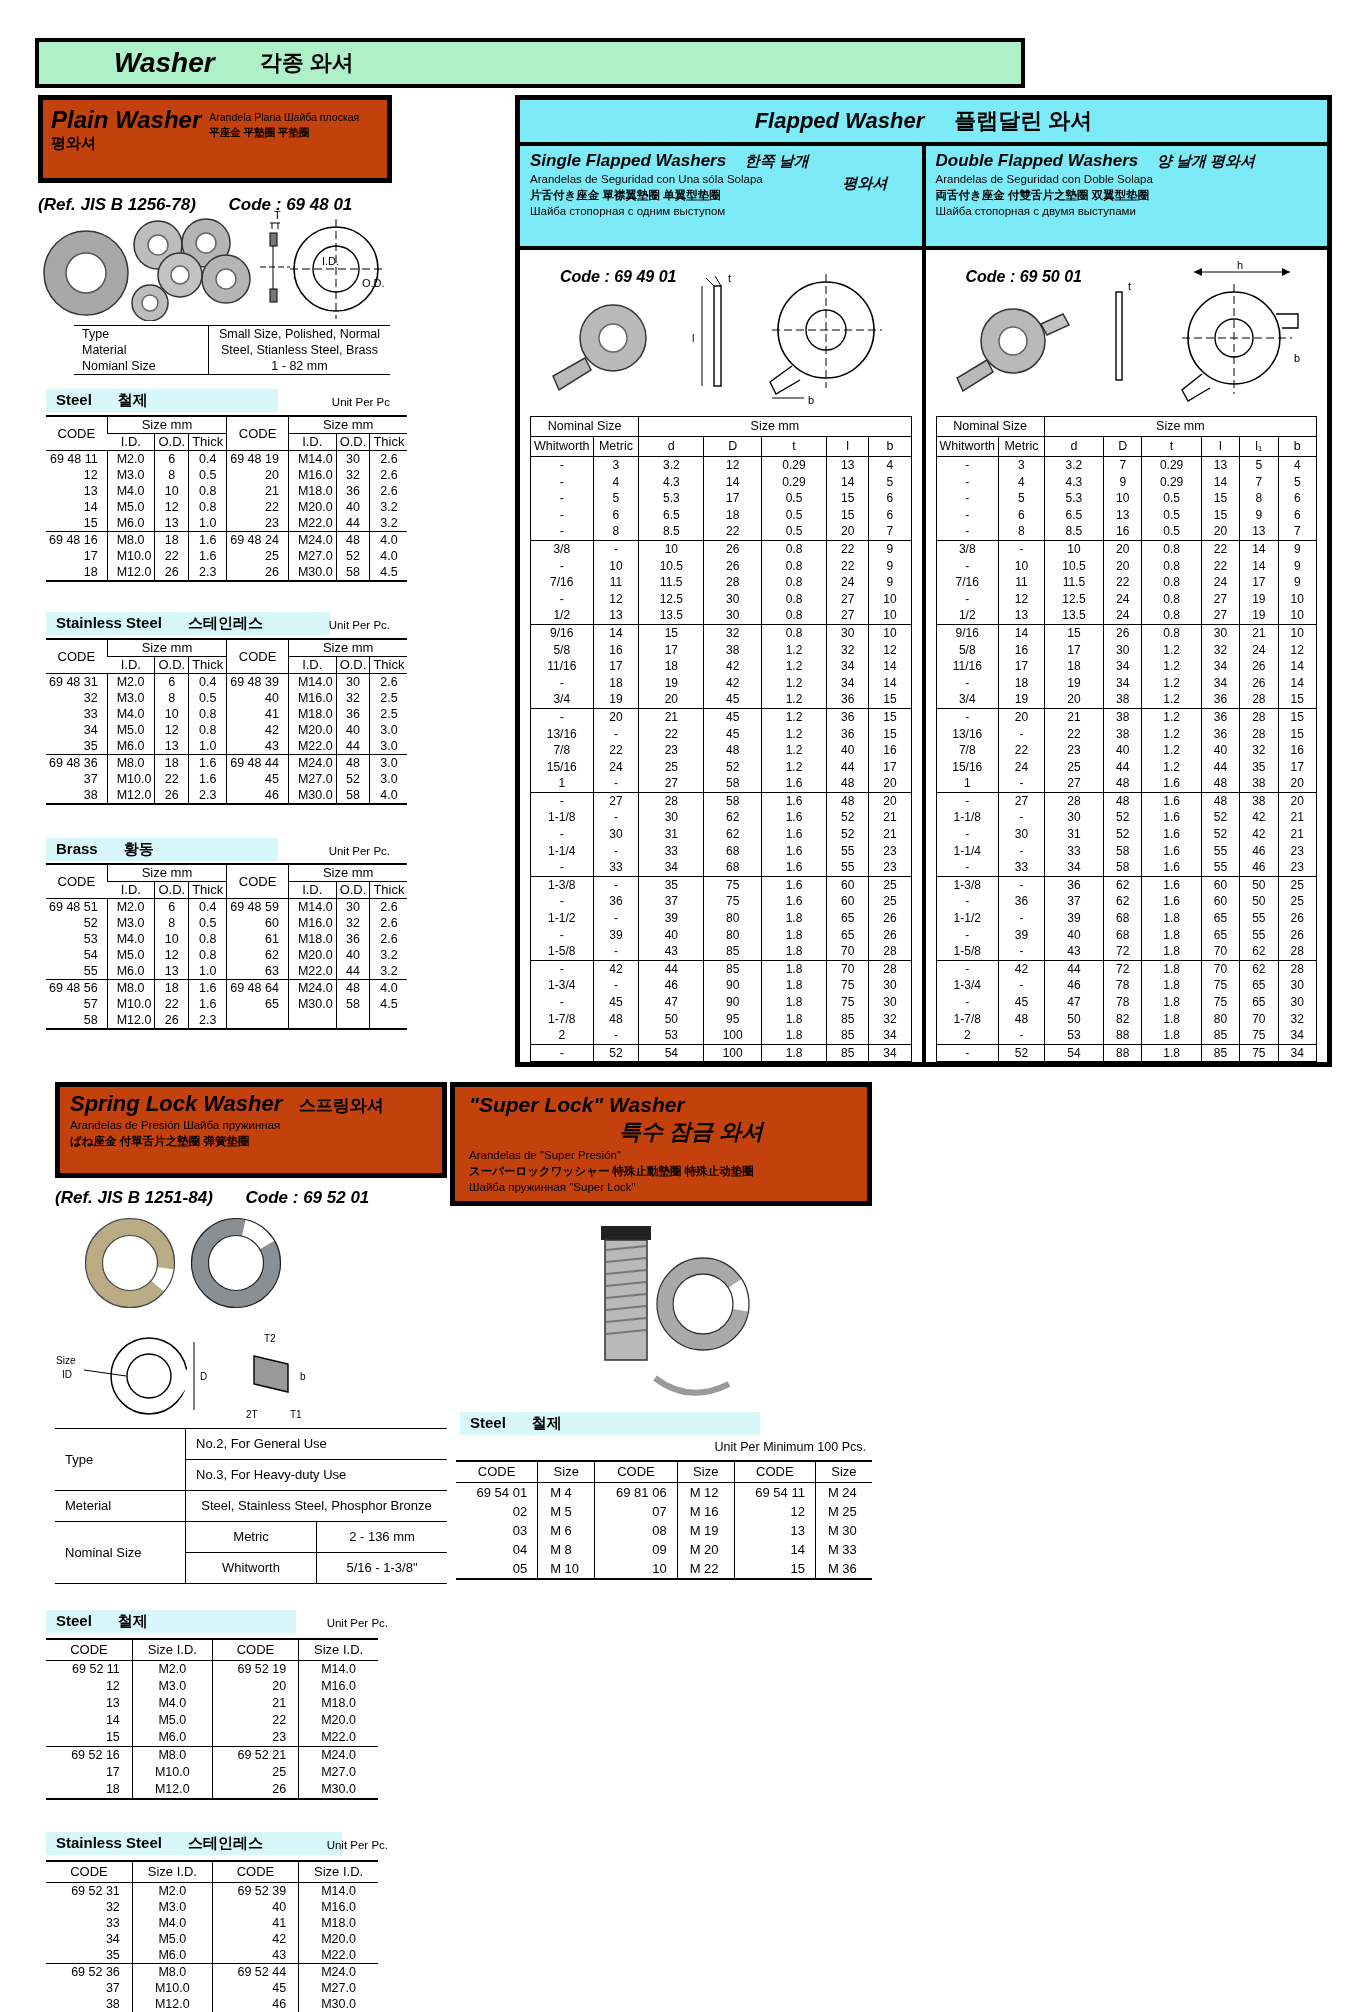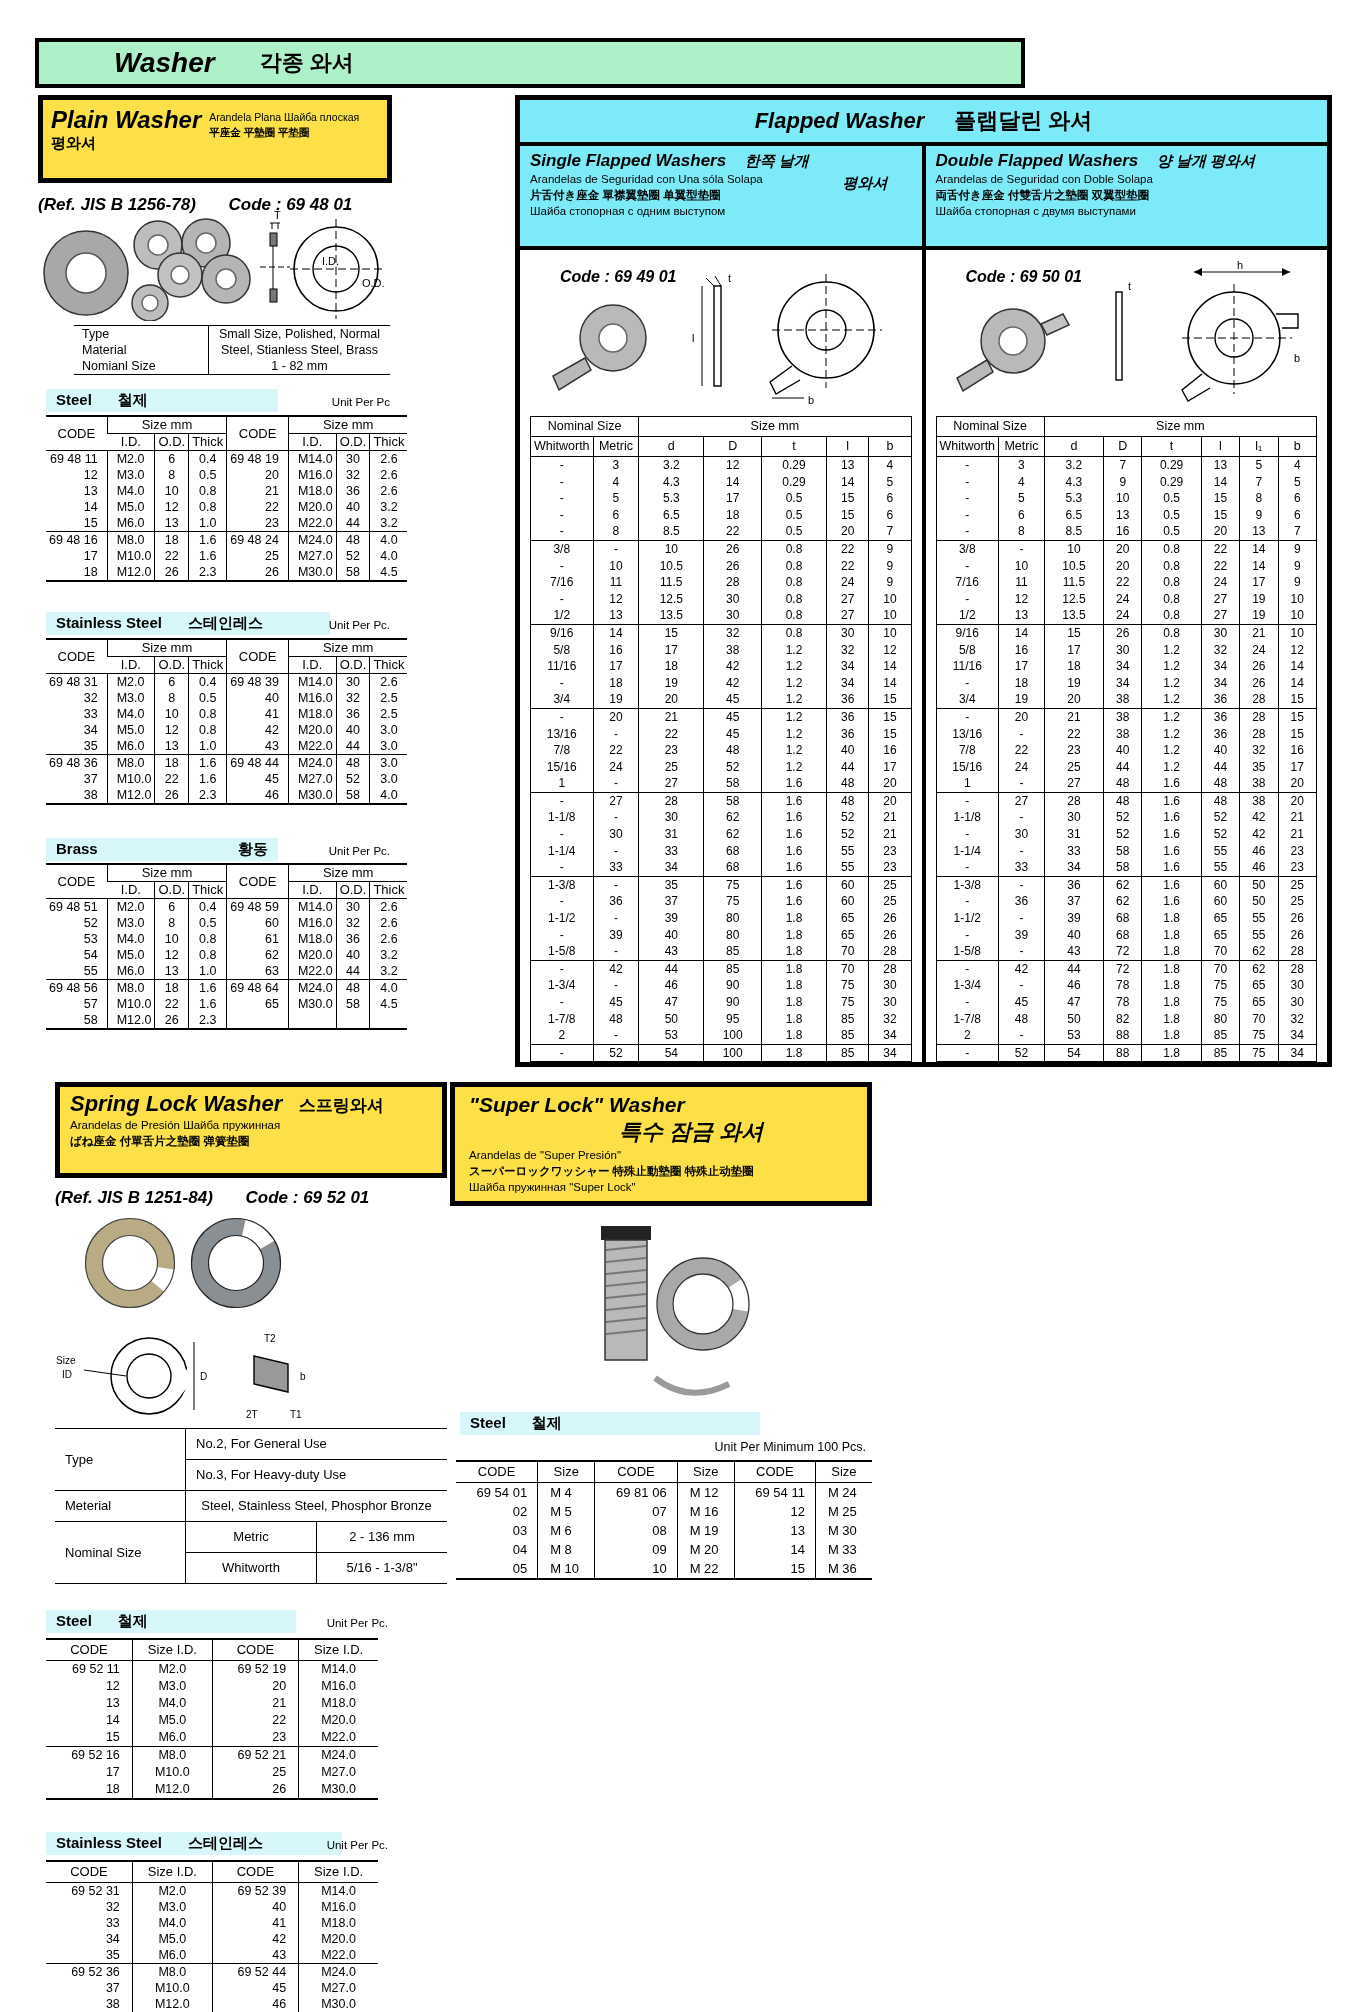--- a/index.html
+++ b/index.html
@@ -4,21 +4,21 @@
 <style>
   html,body{margin:0;padding:0;background:#fff;}
   #page{position:relative;width:1360px;height:2012px;background:#fff;color:#000;
         font-family:"Liberation Sans","DejaVu Sans",sans-serif;overflow:hidden;}
   
   .top-banner{position:absolute;left:35px;top:38px;width:990px;height:50px;background:#aef0c8;
     border:4px solid #000;box-sizing:border-box;display:flex;align-items:center;gap:45px;padding-left:75px;}
   .top-banner .en{font-size:28px;font-weight:bold;font-style:italic;}
   .top-banner .ko{font-size:22px;font-weight:bold;}
   
-  .head-box{background:#fde047;border:5px solid #000;box-sizing:border-box;}
+  .head-box{background:#c2410c;border:5px solid #000;box-sizing:border-box;}
   .band{position:absolute;background:#d8f7fa;display:flex;gap:26px;align-items:baseline;
         font-weight:bold;font-size:15px;padding:2px 10px;box-sizing:border-box;}
   .unit{position:absolute;font-size:11.5px;}
   .ref-line{position:absolute;font-weight:bold;font-style:italic;font-size:17px;white-space:nowrap;}
   .ref-line .gap{display:inline-block;width:28px;}
   
   .tbl table{border-collapse:collapse;width:100%;border-top:2px solid #000;border-bottom:2px solid #000;}
   .tbl th{font-weight:normal;text-align:center;}
   .tbl td{text-align:center;}
   .tbl thead{border-bottom:1.5px solid #000;margin-top:28px;}
@@ -72,21 +72,21 @@
   .spec{border-collapse:collapse;width:100%;font-size:12.5px;border-top:1.5px solid #000;border-bottom:1.5px solid #000;}
   .spec td{padding:0 8px;line-height:16px;}
   .spec td:first-child{width:118px;}
   .spec td:last-child{border-left:1.5px solid #000;text-align:center;}
   .p-band-steel{top:294px;left:8px;width:232px;}
   .p-unit-steel{top:301px;right:2px;}
   .p-tbl-steel{position:absolute;top:320px;left:8px;width:344px;}
   .p-band-ss{top:517px;left:8px;width:284px;}
   .p-unit-ss{top:524px;right:2px;}
   .p-tbl-ss{position:absolute;top:543px;left:8px;width:344px;}
-  .p-band-brass{top:743px;left:8px;width:232px;justify-content:space-between;}
+  .p-band-brass{top:743px;left:8px;width:232px;}
   .p-unit-brass{top:750px;right:2px;}
   .p-tbl-brass{position:absolute;top:768px;left:8px;width:344px;}
   
   .flapped-box{position:absolute;left:515px;top:95px;width:817px;height:972px;border:5px solid #000;box-sizing:border-box;}
   .flap-banner{height:42px;background:#7debf7;border-bottom:4px solid #000;box-sizing:content-box;
     display:flex;align-items:center;justify-content:center;gap:30px;}
   .flap-banner .en{font-size:22px;font-weight:bold;font-style:italic;}
   .flap-banner .ko{font-size:22px;font-weight:bold;}
   .flap-cols{display:flex;height:calc(100% - 46px);}
   .flap-col{flex:1;position:relative;}

